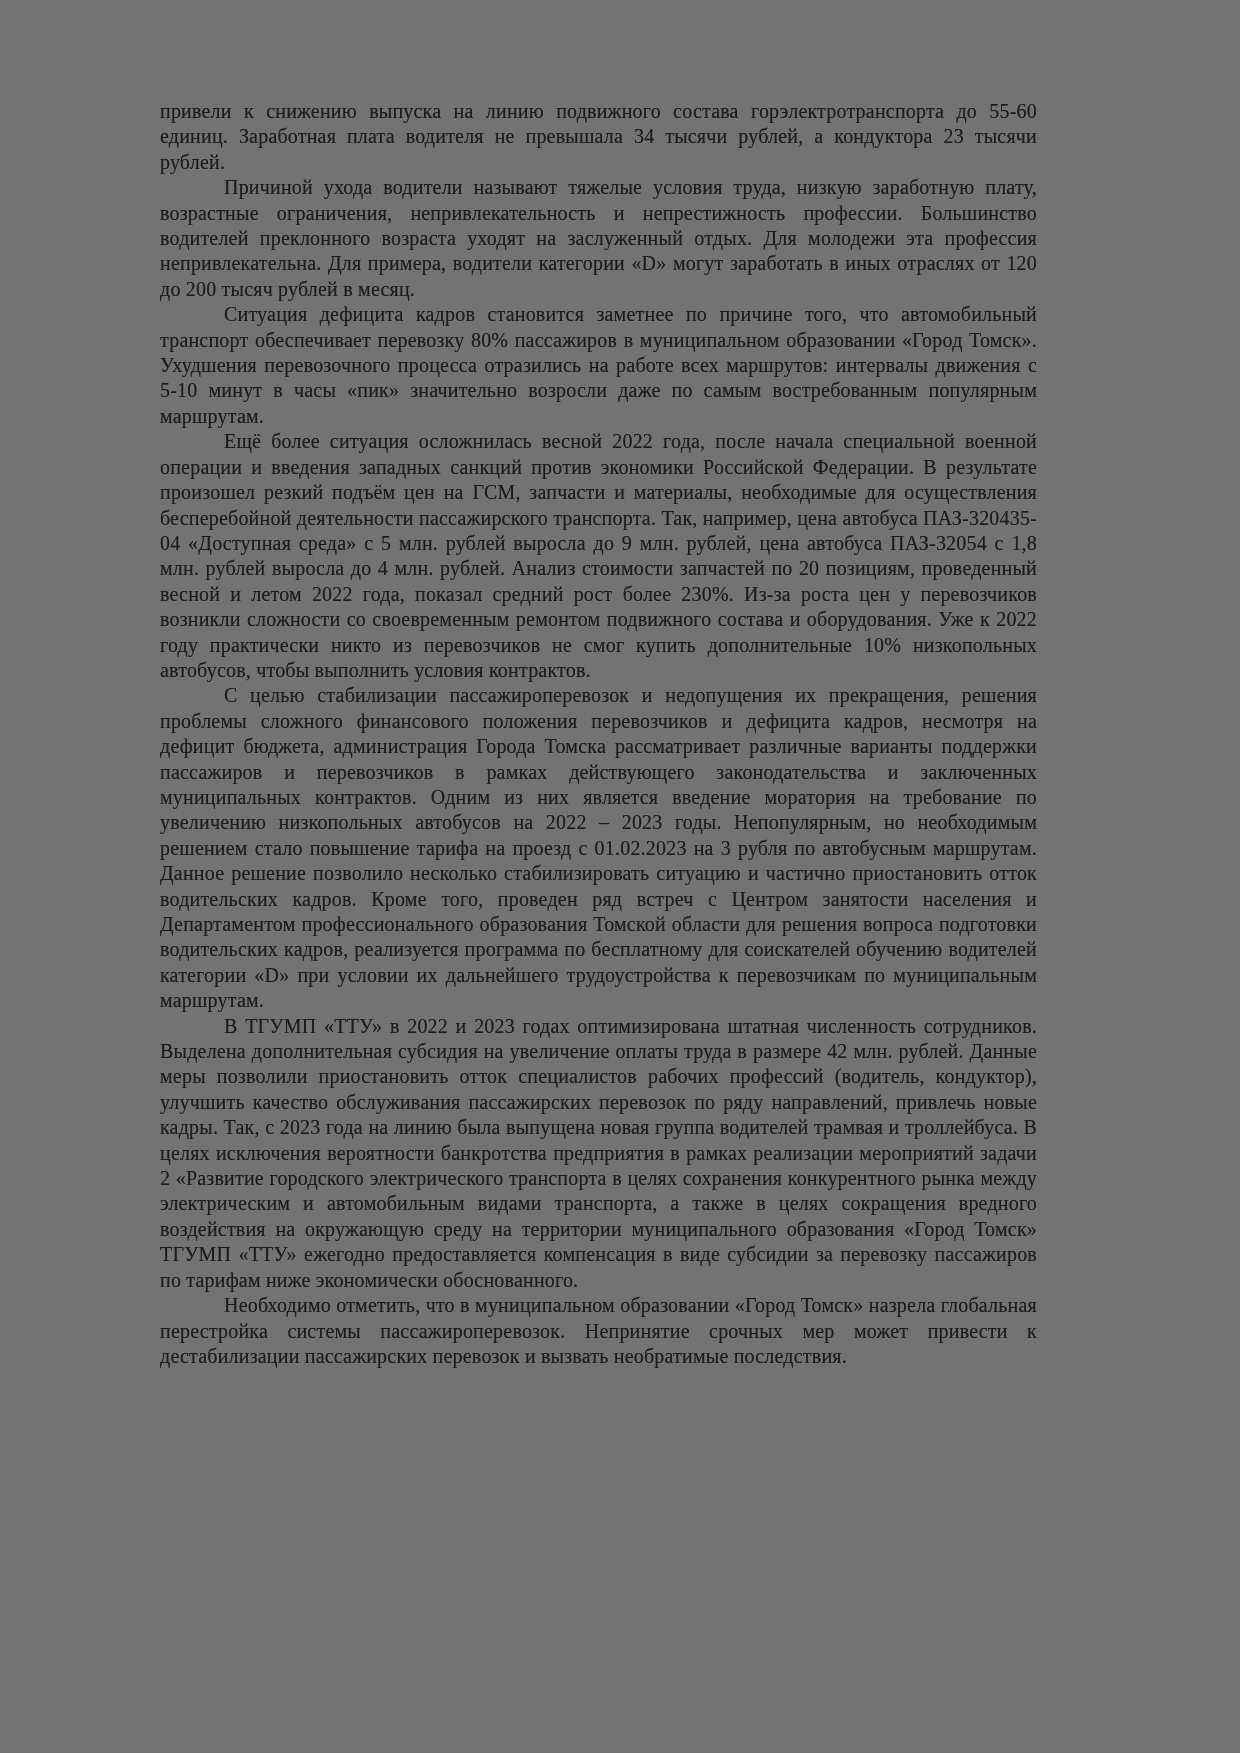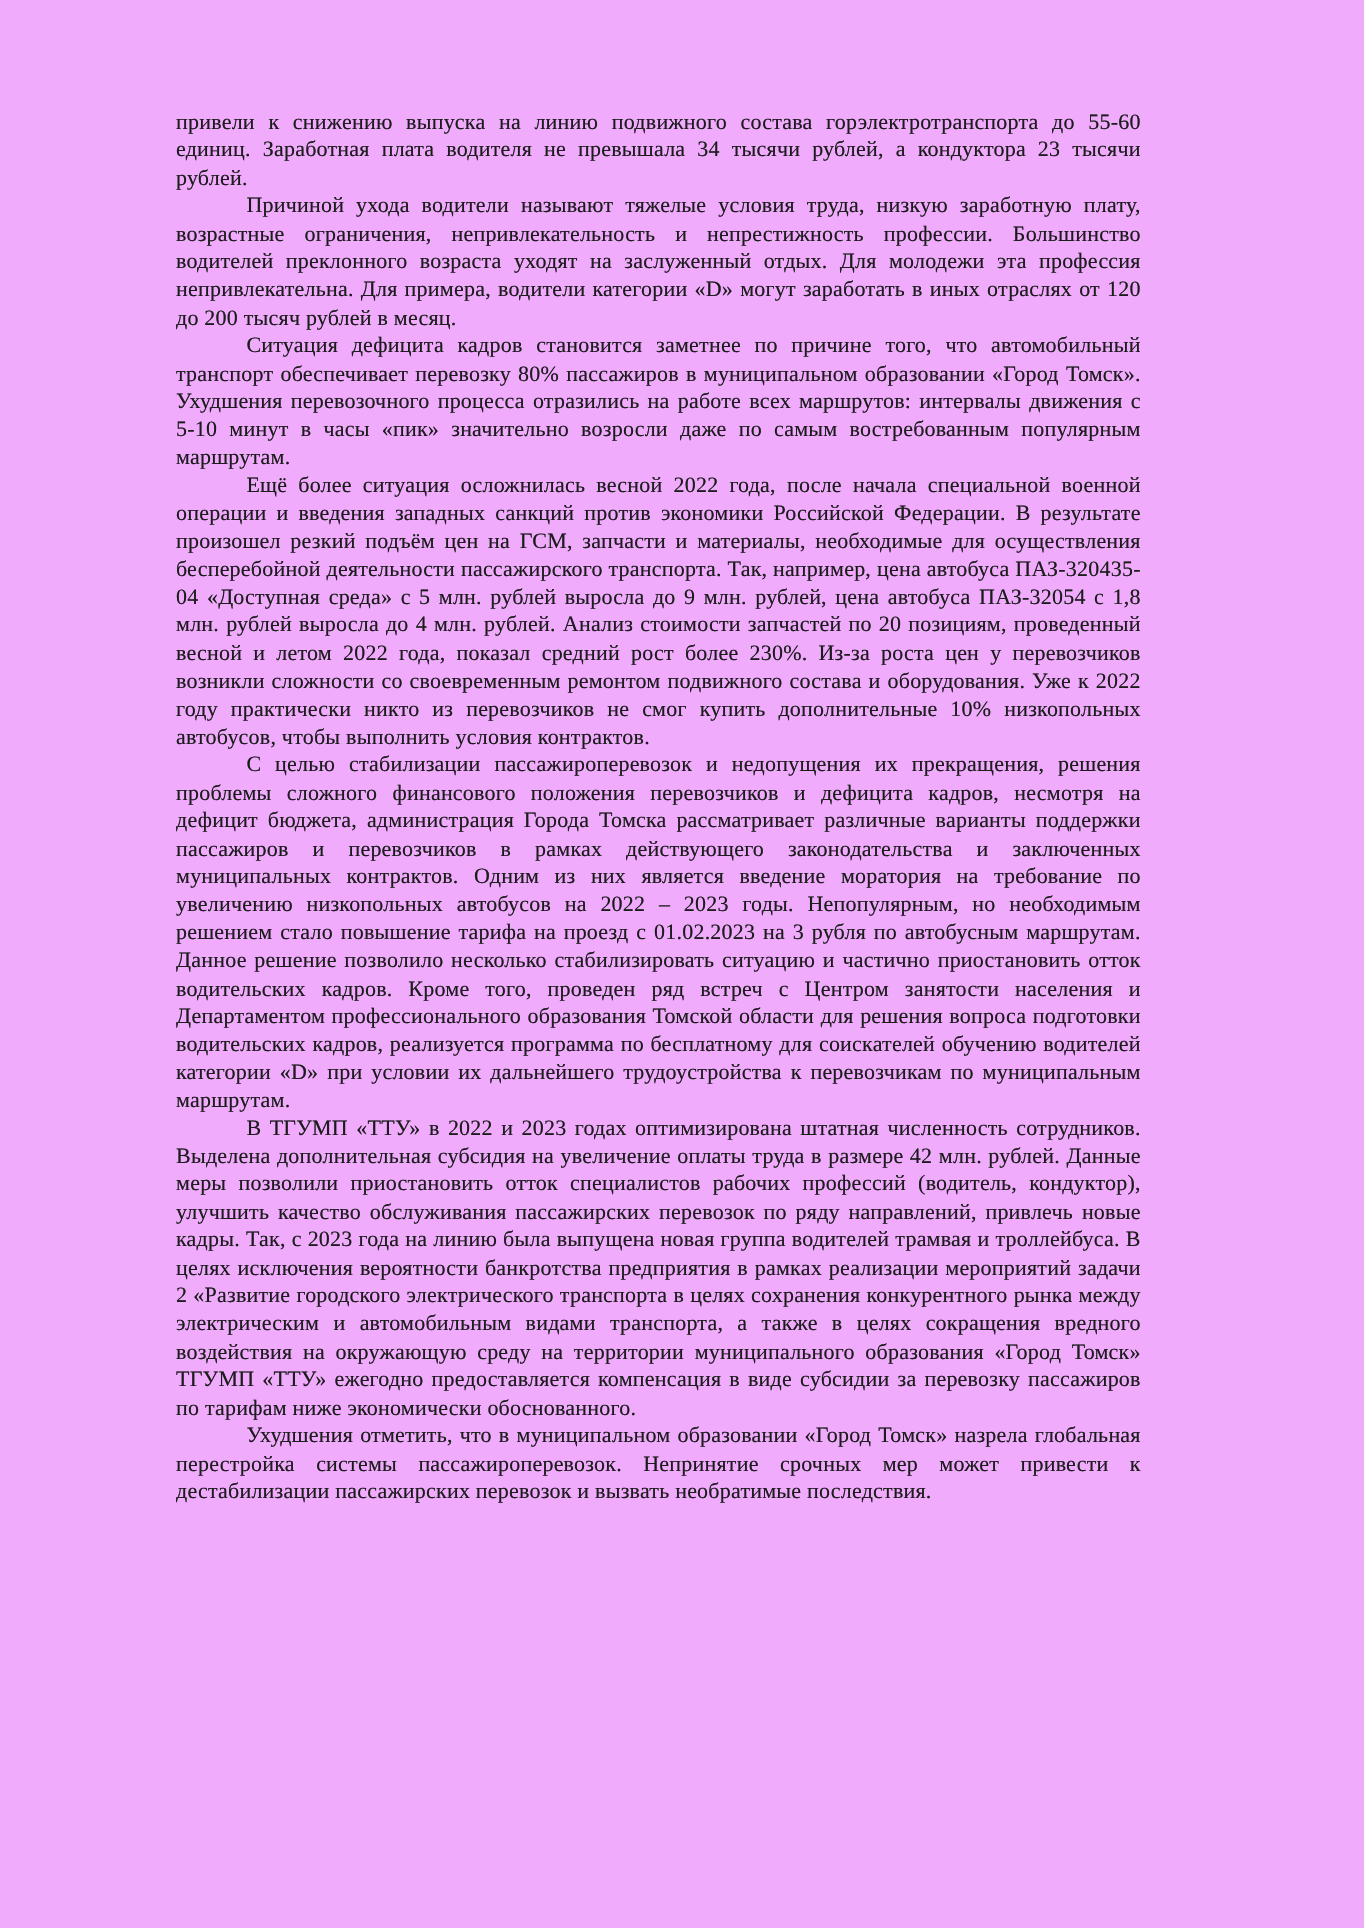--- a/index.html
+++ b/index.html
@@ -5,21 +5,21 @@
 <style>
   html, body {
     margin: 0;
     padding: 0;
     background: #ffffff;
   }
   .page {
     position: relative;
     width: 1240px;
     height: 1753px;
-    background: #f0abfc;
+    background: #737373;
     overflow: hidden;
     font-family: "Liberation Serif", "DejaVu Serif", serif;
     color: #1c1c1c;
   }
   .content {
     position: absolute;
     left: 160px;
     top: 99px;
     width: 877px;
     font-size: 20px;
@@ -41,15 +41,15 @@
 <body>
 
 <div class="page">
   <div class="content">
     <p class="para no-indent">привели к снижению выпуска на линию подвижного состава горэлектротранспорта до 55-60 единиц. Заработная плата водителя не превышала 34 тысячи рублей, а кондуктора 23 тысячи рублей.</p>
     <p class="para">Причиной ухода водители называют тяжелые условия труда, низкую заработную плату, возрастные ограничения, непривлекательность и непрестижность профессии. Большинство водителей преклонного возраста уходят на заслуженный отдых. Для молодежи эта профессия непривлекательна. Для примера, водители категории «D» могут заработать в иных отраслях от 120 до 200 тысяч рублей в месяц.</p>
     <p class="para">Ситуация дефицита кадров становится заметнее по причине того, что автомобильный транспорт обеспечивает перевозку 80% пассажиров в муниципальном образовании «Город Томск». Ухудшения перевозочного процесса отразились на работе всех маршрутов: интервалы движения с 5-10 минут в часы «пик» значительно возросли даже по самым востребованным популярным маршрутам.</p>
     <p class="para">Ещё более ситуация осложнилась весной 2022 года, после начала специальной военной операции и введения западных санкций против экономики Российской Федерации. В результате произошел резкий подъём цен на ГСМ, запчасти и материалы, необходимые для осуществления бесперебойной деятельности пассажирского транспорта. Так, например, цена автобуса ПАЗ-320435-04 «Доступная среда» с 5 млн. рублей выросла до 9 млн. рублей, цена автобуса ПАЗ-32054 с 1,8 млн. рублей выросла до 4 млн. рублей. Анализ стоимости запчастей по 20 позициям, проведенный весной и летом 2022 года, показал средний рост более 230%. Из-за роста цен у перевозчиков возникли сложности со своевременным ремонтом подвижного состава и оборудования. Уже к 2022 году практически никто из перевозчиков не смог купить дополнительные 10% низкопольных автобусов, чтобы выполнить условия контрактов.</p>
     <p class="para">С целью стабилизации пассажироперевозок и недопущения их прекращения, решения проблемы сложного финансового положения перевозчиков и дефицита кадров, несмотря на дефицит бюджета, администрация Города Томска рассматривает различные варианты поддержки пассажиров и перевозчиков в рамках действующего законодательства и заключенных муниципальных контрактов. Одним из них является введение моратория на требование по увеличению низкопольных автобусов на 2022 – 2023 годы. Непопулярным, но необходимым решением стало повышение тарифа на проезд с 01.02.2023 на 3 рубля по автобусным маршрутам. Данное решение позволило несколько стабилизировать ситуацию и частично приостановить отток водительских кадров. Кроме того, проведен ряд встреч с Центром занятости населения и Департаментом профессионального образования Томской области для решения вопроса подготовки водительских кадров, реализуется программа по бесплатному для соискателей обучению водителей категории «D» при условии их дальнейшего трудоустройства к перевозчикам по муниципальным маршрутам.</p>
     <p class="para">В ТГУМП «ТТУ» в 2022 и 2023 годах оптимизирована штатная численность сотрудников. Выделена дополнительная субсидия на увеличение оплаты труда в размере 42 млн. рублей. Данные меры позволили приостановить отток специалистов рабочих профессий (водитель, кондуктор), улучшить качество обслуживания пассажирских перевозок по ряду направлений, привлечь новые кадры. Так, с 2023 года на линию была выпущена новая группа водителей трамвая и троллейбуса. В целях исключения вероятности банкротства предприятия в рамках реализации мероприятий задачи 2 «Развитие городского электрического транспорта в целях сохранения конкурентного рынка между электрическим и автомобильным видами транспорта, а также в целях сокращения вредного воздействия на окружающую среду на территории муниципального образования «Город Томск» ТГУМП «ТТУ» ежегодно предоставляется компенсация в виде субсидии за перевозку пассажиров по тарифам ниже экономически обоснованного.</p>
-    <p class="para">Ухудшения отметить, что в муниципальном образовании «Город Томск» назрела глобальная перестройка системы пассажироперевозок. Непринятие срочных мер может привести к дестабилизации пассажирских перевозок и вызвать необратимые последствия.</p>
+    <p class="para">Необходимо отметить, что в муниципальном образовании «Город Томск» назрела глобальная перестройка системы пассажироперевозок. Непринятие срочных мер может привести к дестабилизации пассажирских перевозок и вызвать необратимые последствия.</p>
   </div>
 </div>
 
 </body></html>

